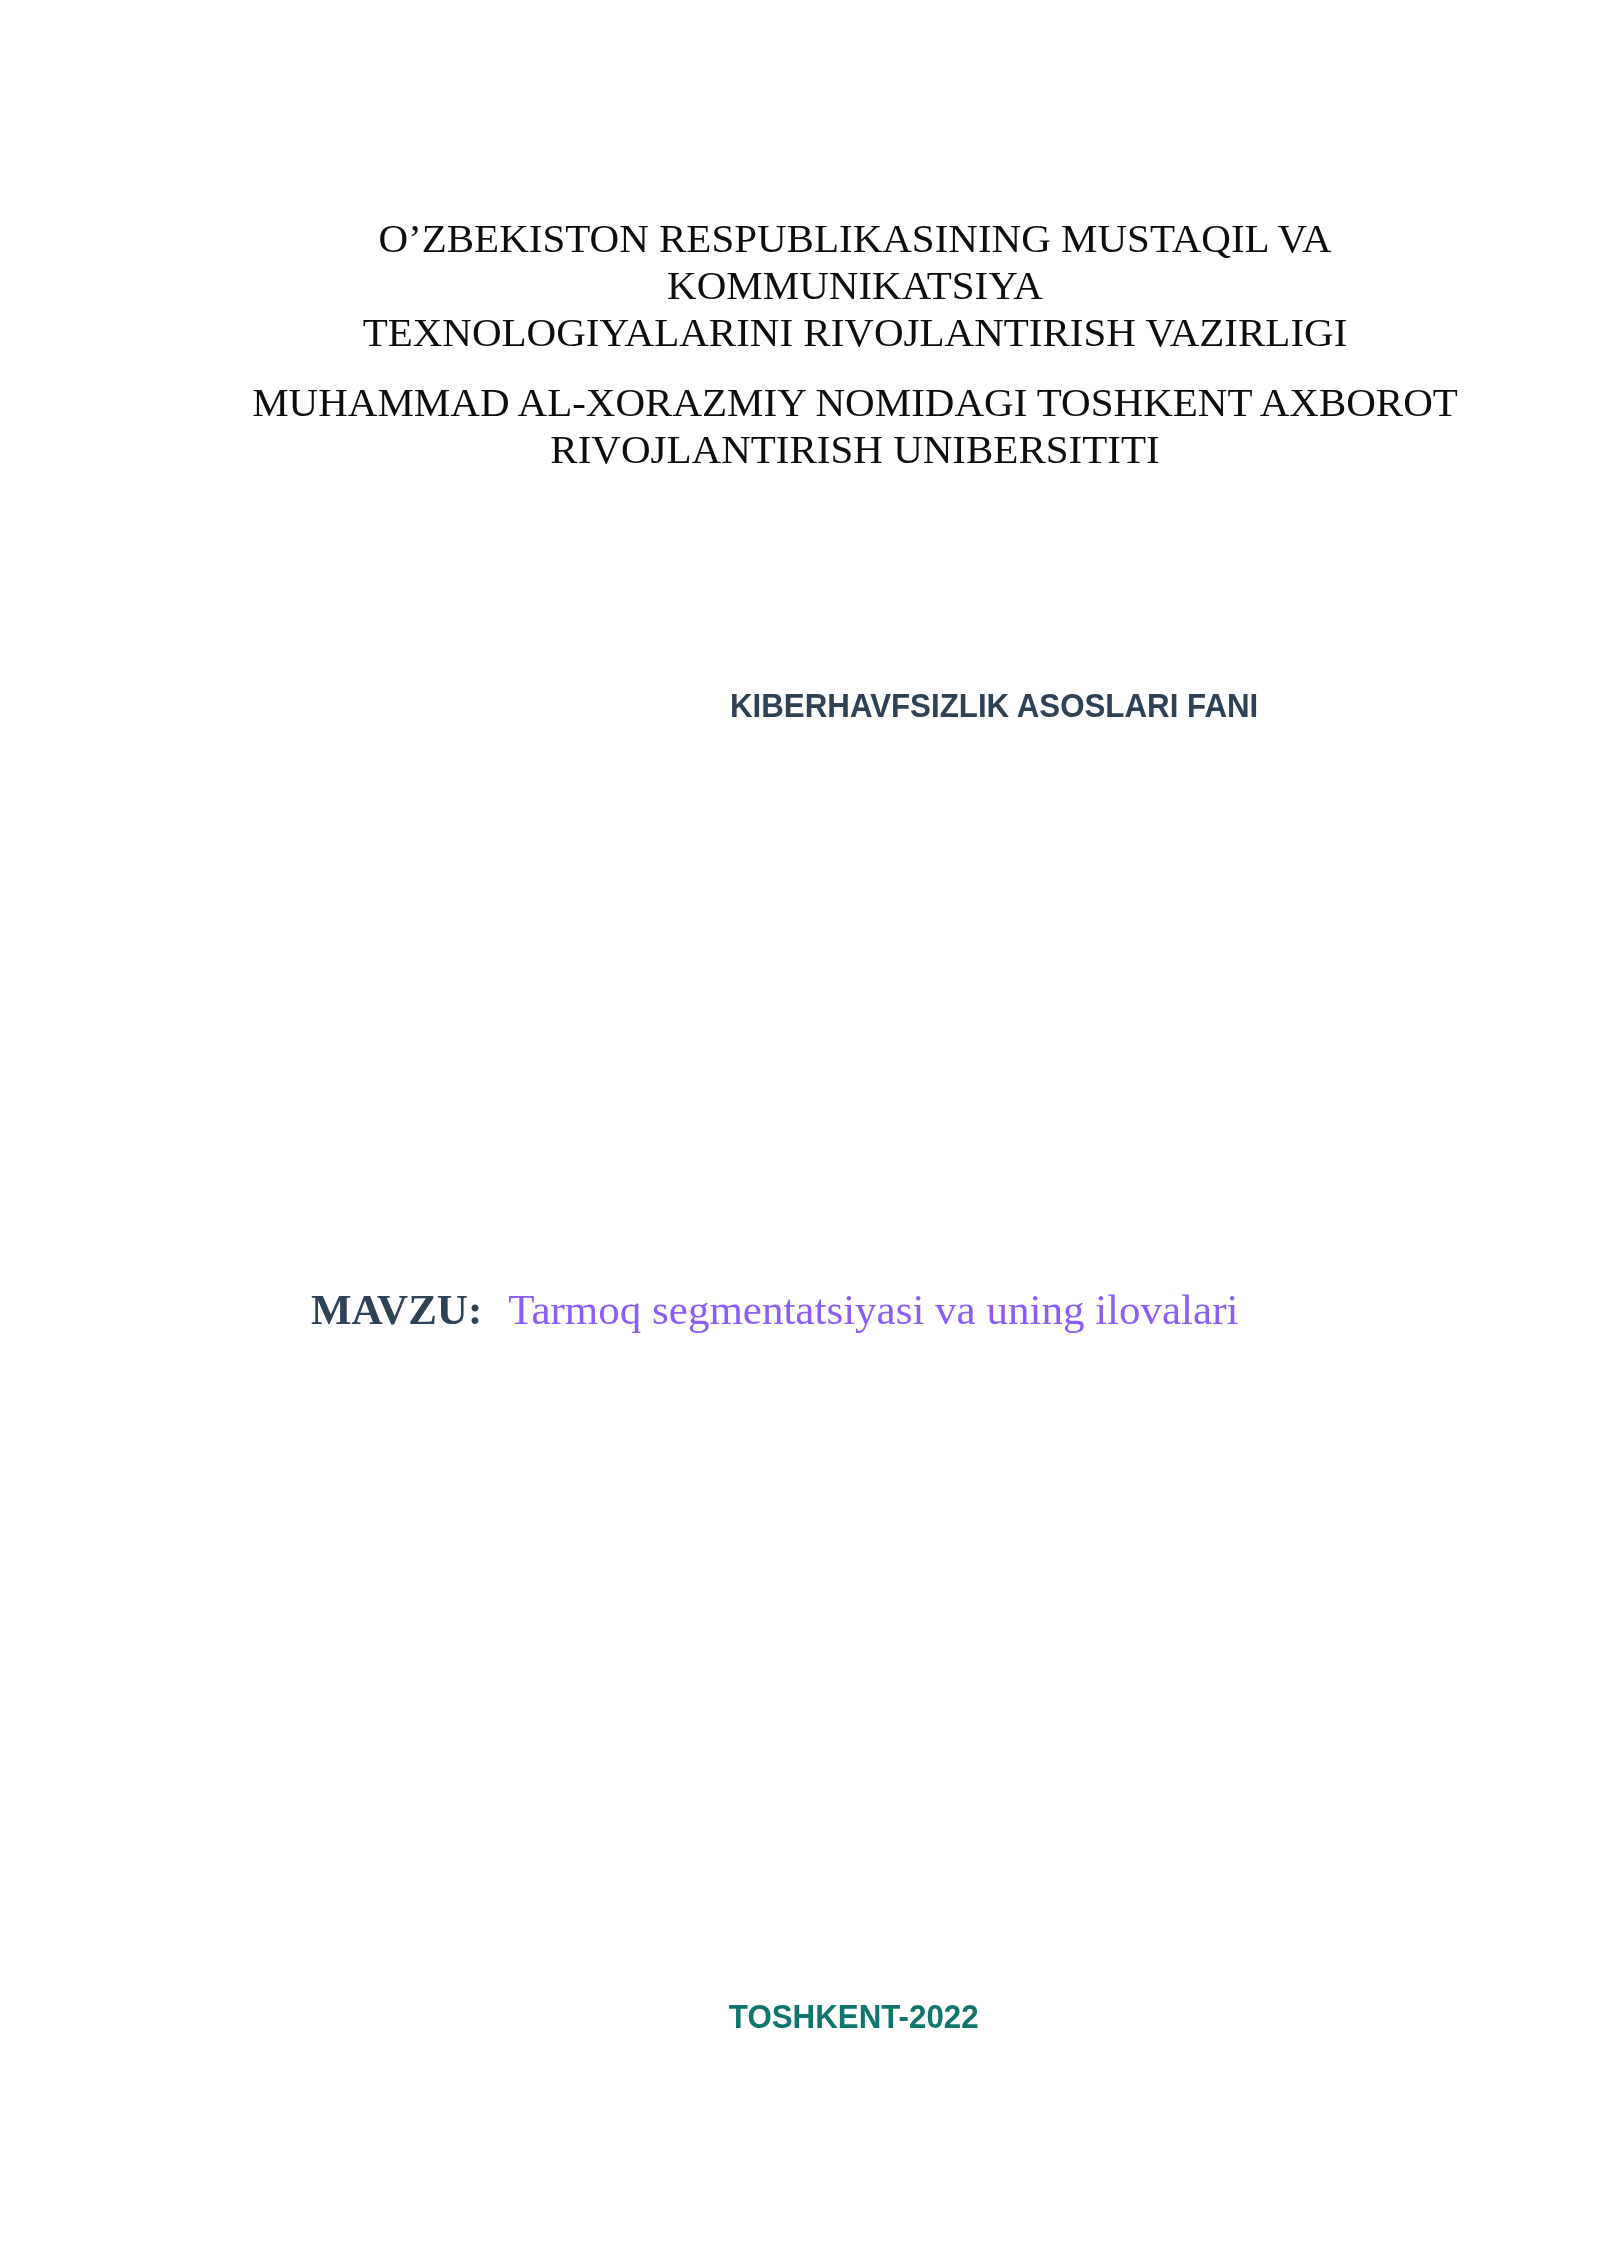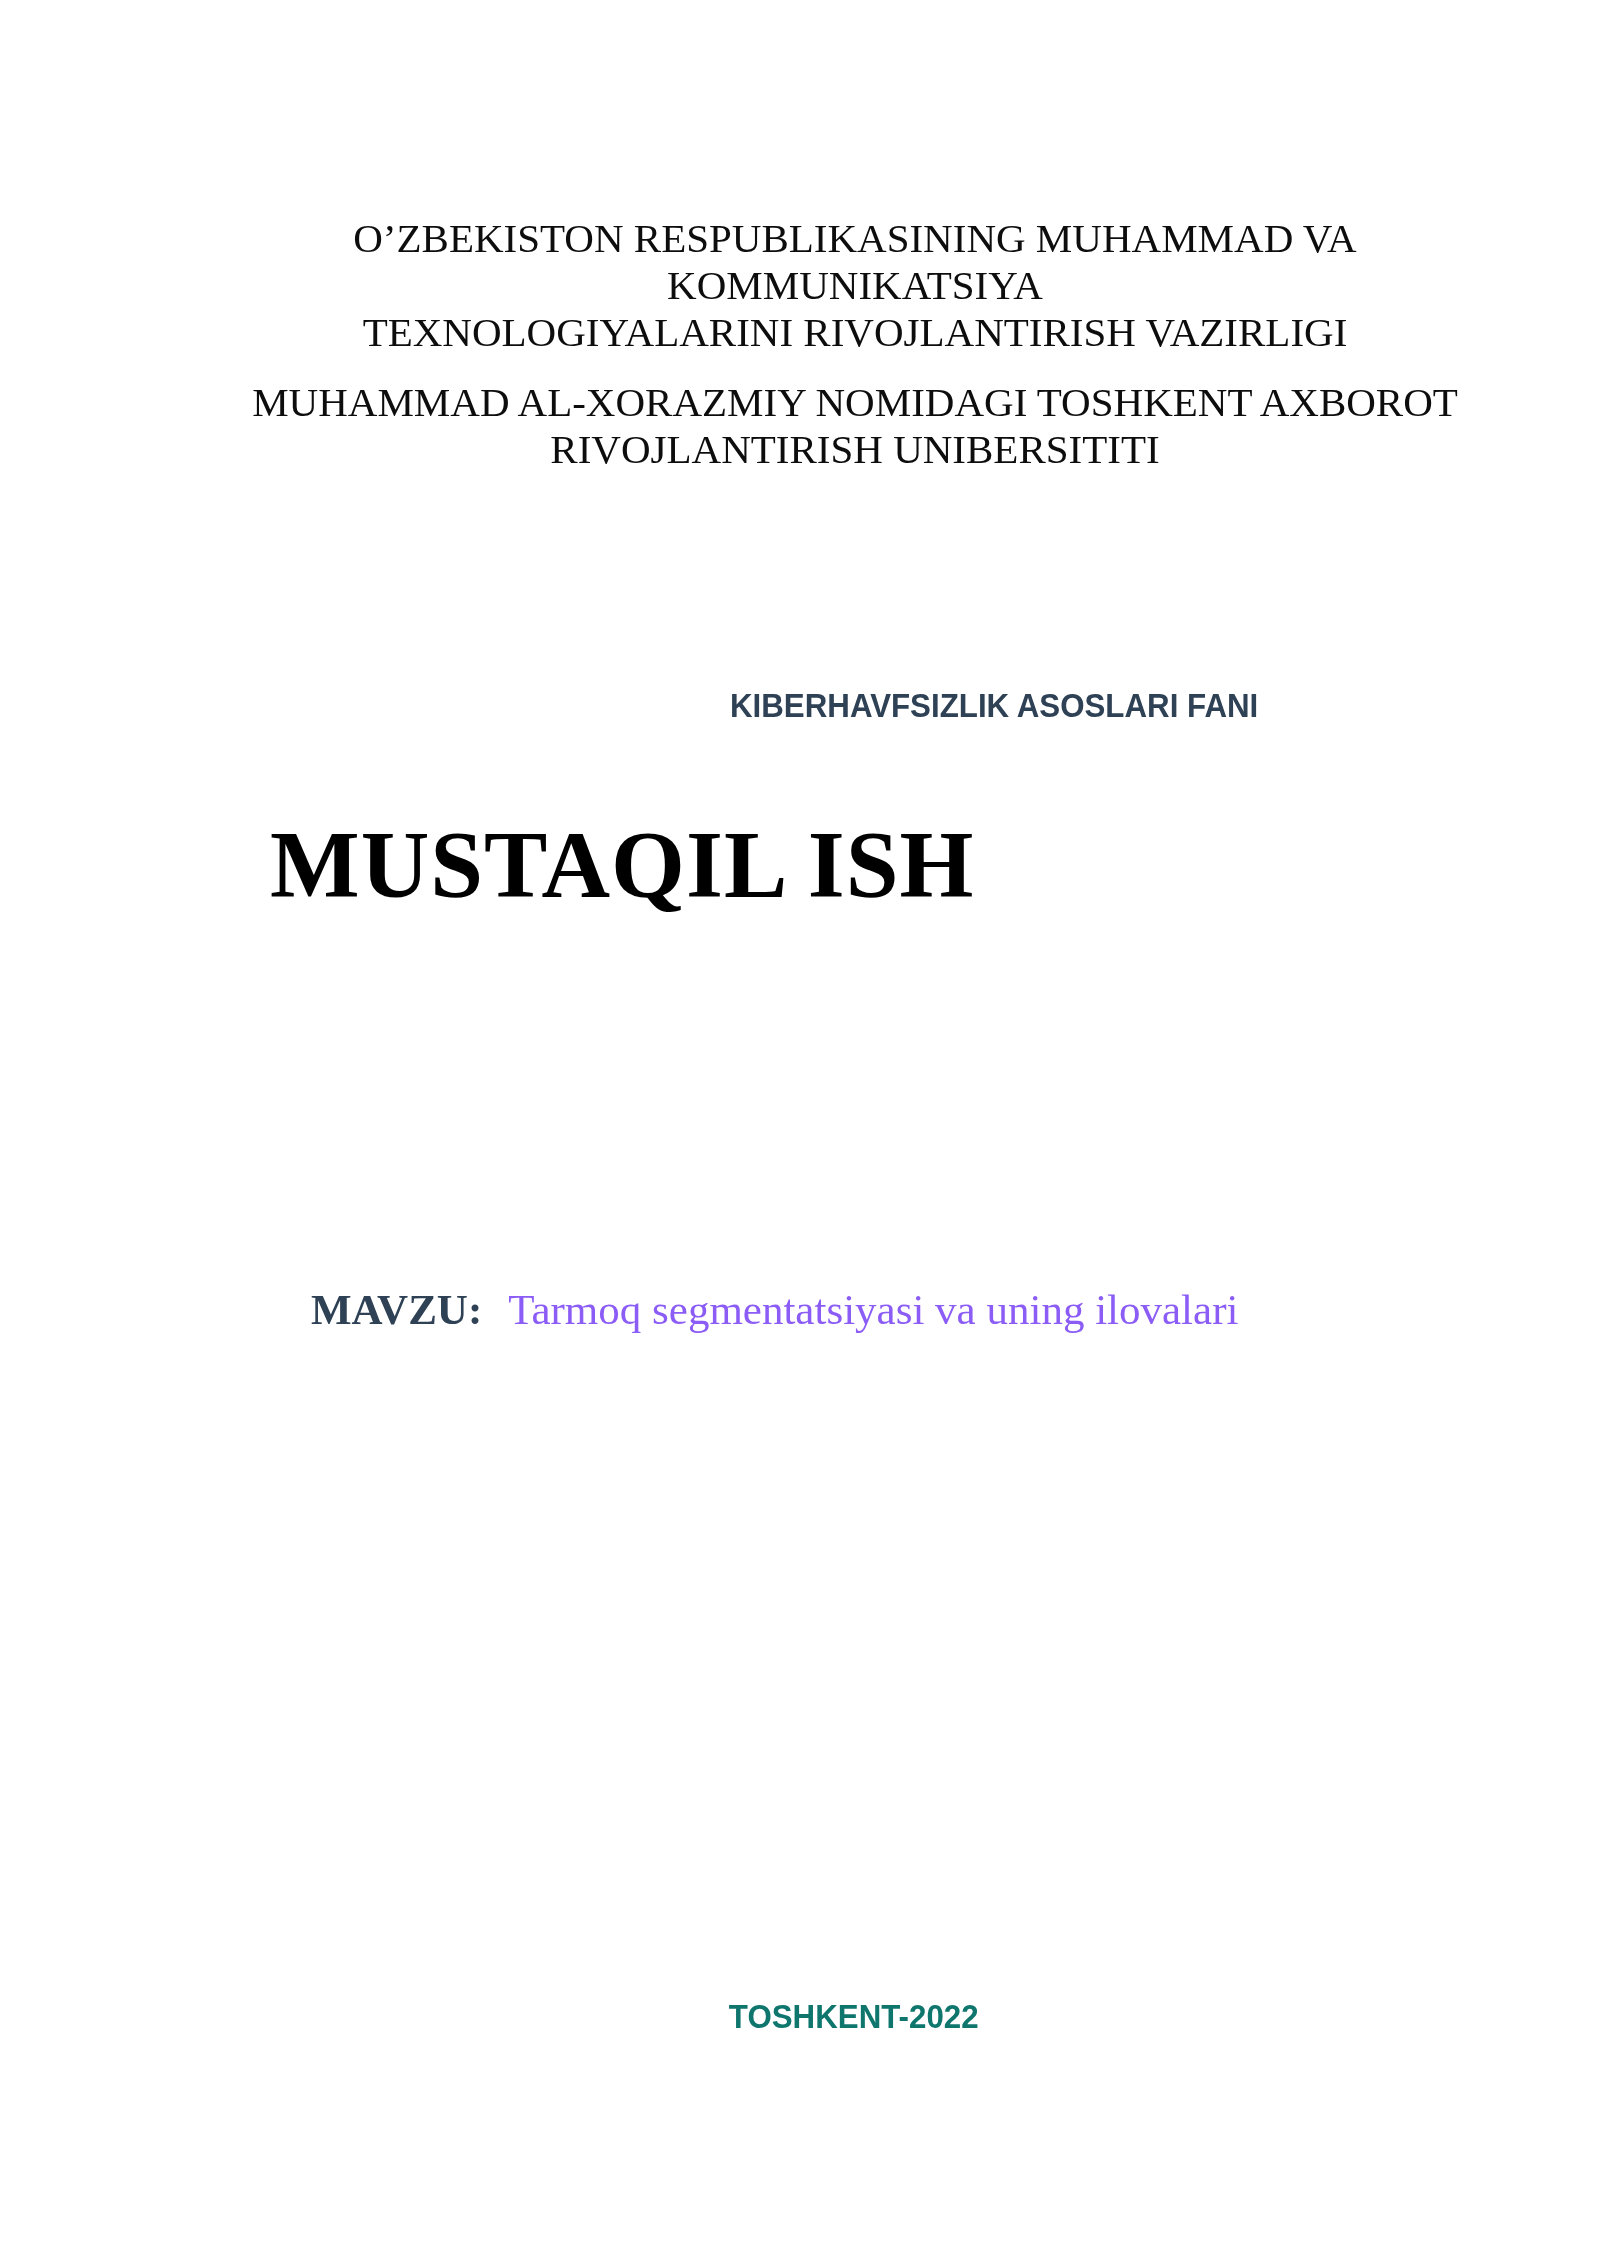--- a/index.html
+++ b/index.html
@@ -100,34 +100,33 @@
     line-height: 40px;
   }
 </style>
 </head>
 <body>
 
 <div class="page">
 
   <div class="doc-header">
     <div class="para-ministry">
-      <span class="line">O’ZBEKISTON RESPUBLIKASINING MUHAMMAD VA KOMMUNIKATSIYA</span>
+      <span class="line">O’ZBEKISTON RESPUBLIKASINING MUSTAQIL VA KOMMUNIKATSIYA</span>
       <span class="line">TEXNOLOGIYALARINI RIVOJLANTIRISH VAZIRLIGI</span>
     </div>
     <div class="para-university">
       <span class="line">MUHAMMAD AL-XORAZMIY NOMIDAGI TOSHKENT AXBOROT</span>
       <span class="line">RIVOJLANTIRISH UNIBERSITITI</span>
     </div>
   </div>
 
   <div class="dept-line dept-line-2">
     <span class="condense">KIBERHAVFSIZLIK ASOSLARI FANI</span>
   </div>
 
-  <h1 class="main-title">MUSTAQIL ISH</h1>
 
   <div class="topic-line">
     <span class="topic-label">MAVZU:</span><span class="topic-text">Tarmoq segmentatsiyasi va uning ilovalari</span>
   </div>
 
   <div class="footer-year">
     <span class="condense">TOSHKENT-2022</span>
   </div>
 
 </div>

